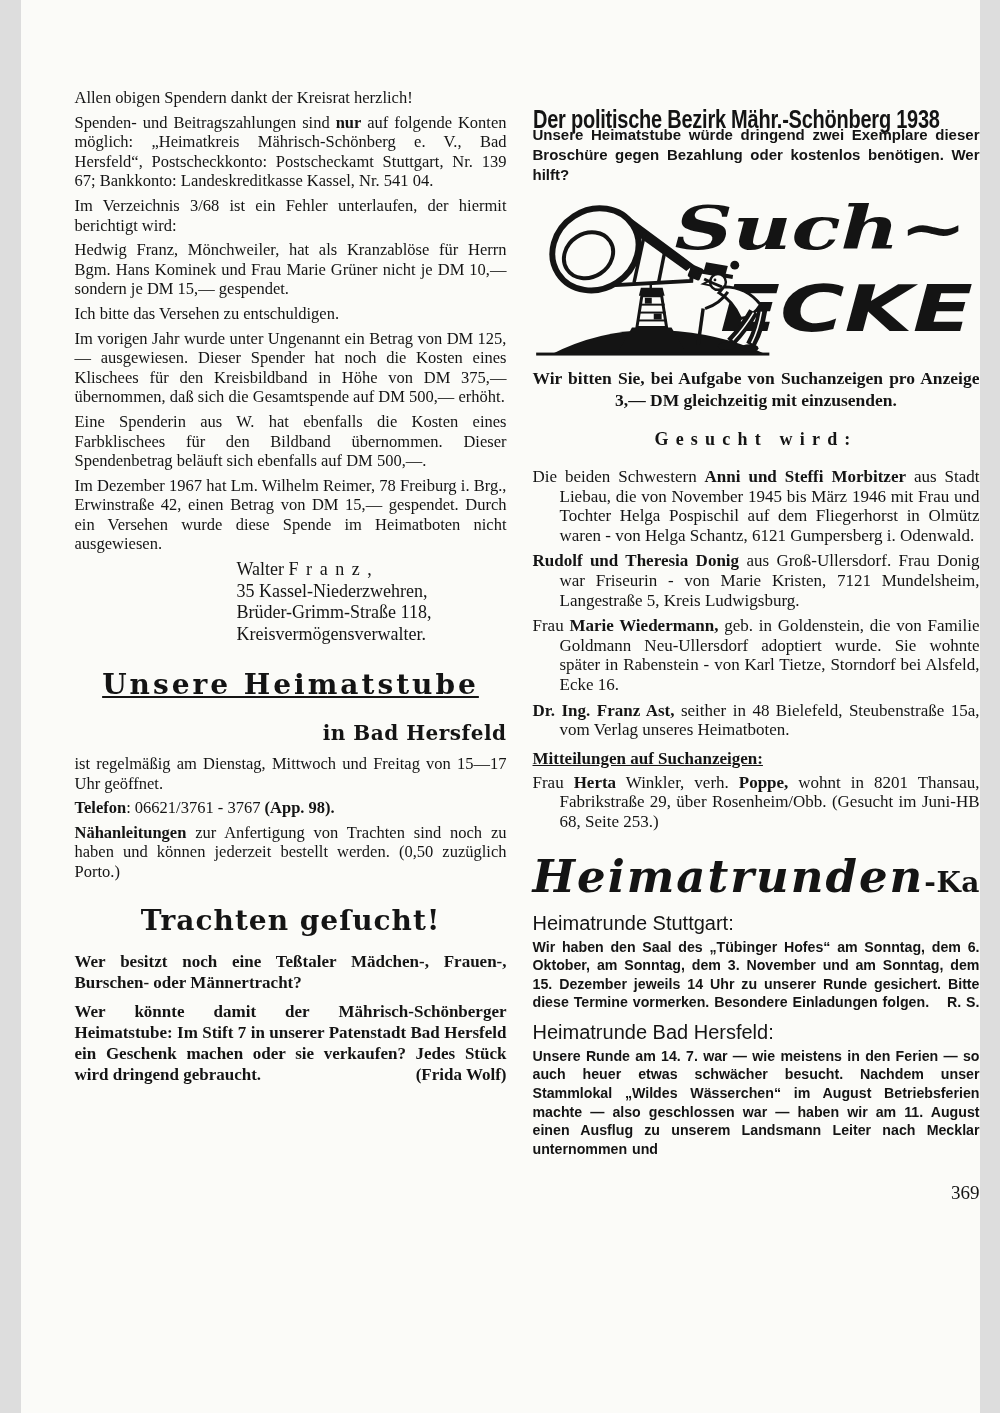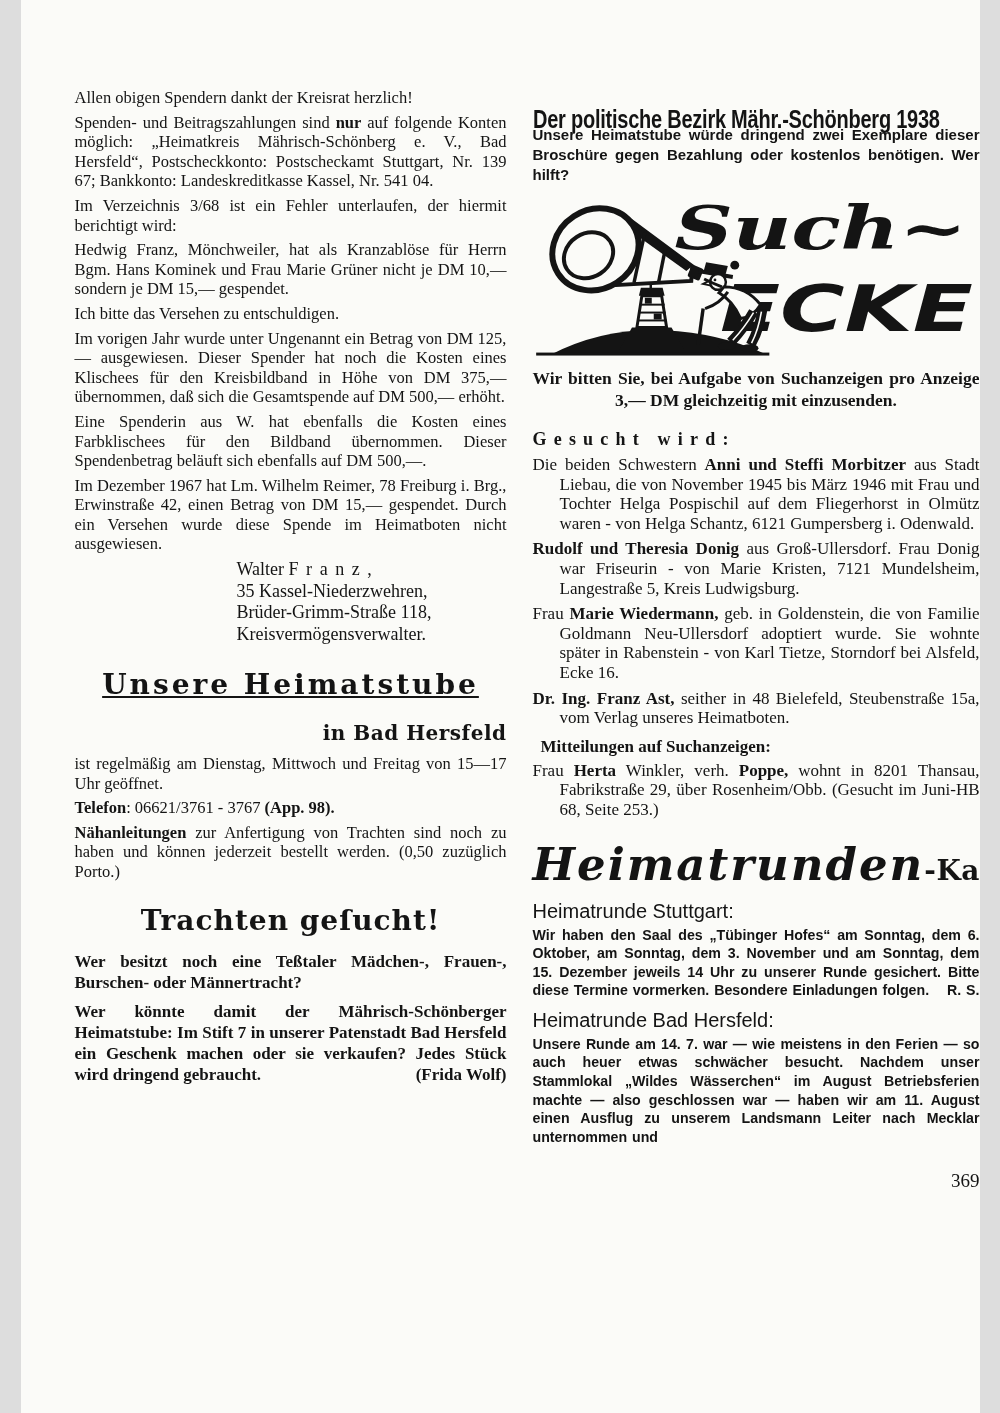--- a/index.html
+++ b/index.html
@@ -28,25 +28,25 @@
                transform-origin:0 0; font-family:"Liberation Sans", sans-serif;
                font-weight:bold; font-size:25px; letter-spacing:-.3px; }
   .pol-text  { font-family:"Liberation Sans", sans-serif; font-weight:bold; font-size:15px;
                line-height:20px; text-align:justify; word-spacing:2px; }
 
   figure.suchecke { margin:8px 0 4px; }
 
   .notice { font-weight:bold; font-size:17.5px; line-height:22px; text-align:justify;
             text-align-last:center; margin:2px 0 9px; }
 
-  .ges-head { font-weight:bold; font-size:18px; letter-spacing:.4em;
-              margin-bottom:5px; }
+  .ges-head { text-align:center; font-weight:bold; font-size:18px; letter-spacing:.4em;
+              margin-bottom:17px; }
   .hang { padding-left:27px; text-indent:-27px; }
   .item { font-size:17px; line-height:19.6px; text-align:justify; margin-bottom:6px; }
-  .mit-head { font-weight:bold; font-size:17px; margin:9px 8px 4px; }
+  .mit-head { font-weight:bold; font-size:17px; margin:9px 0 4px;text-decoration:underline; }
 
   .kal-title  { margin:18px 0 9px; white-space:nowrap; }
   .kal-script { font-family:"DejaVu Serif", serif; font-style:italic; font-weight:bold;
                 font-size:45px; letter-spacing:2px; }
   .kal-rest   { font-family:"DejaVu Serif", serif; font-weight:bold; font-size:28px;
                 letter-spacing:.5px; }
   .kal-head   { font-family:"Liberation Sans", sans-serif; font-weight:normal; font-size:20px;
                 margin:9px 0 3px; }
   .kal-text   { font-family:"Liberation Sans", sans-serif; font-weight:bold; font-size:14.2px;
                 line-height:18.6px; text-align:justify; margin-bottom:7px; word-spacing:1px; }

